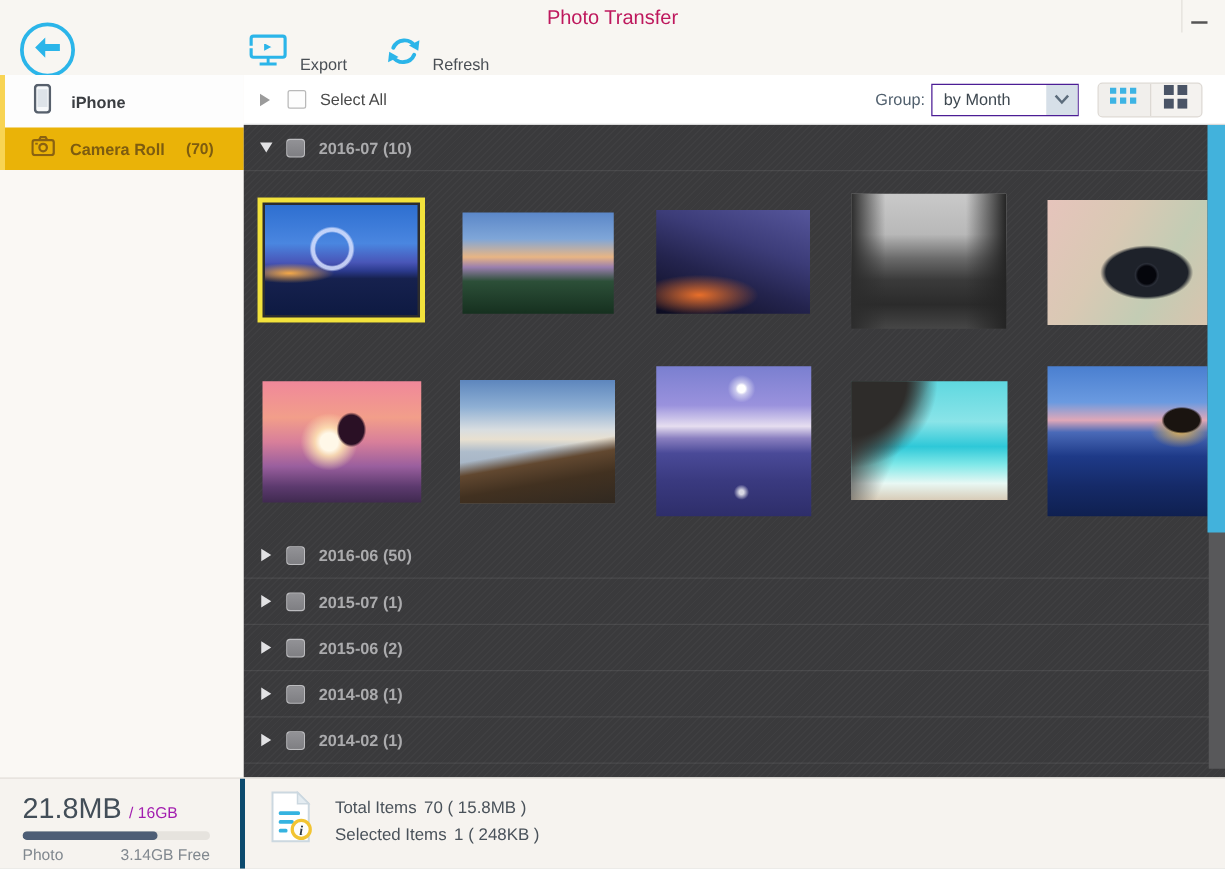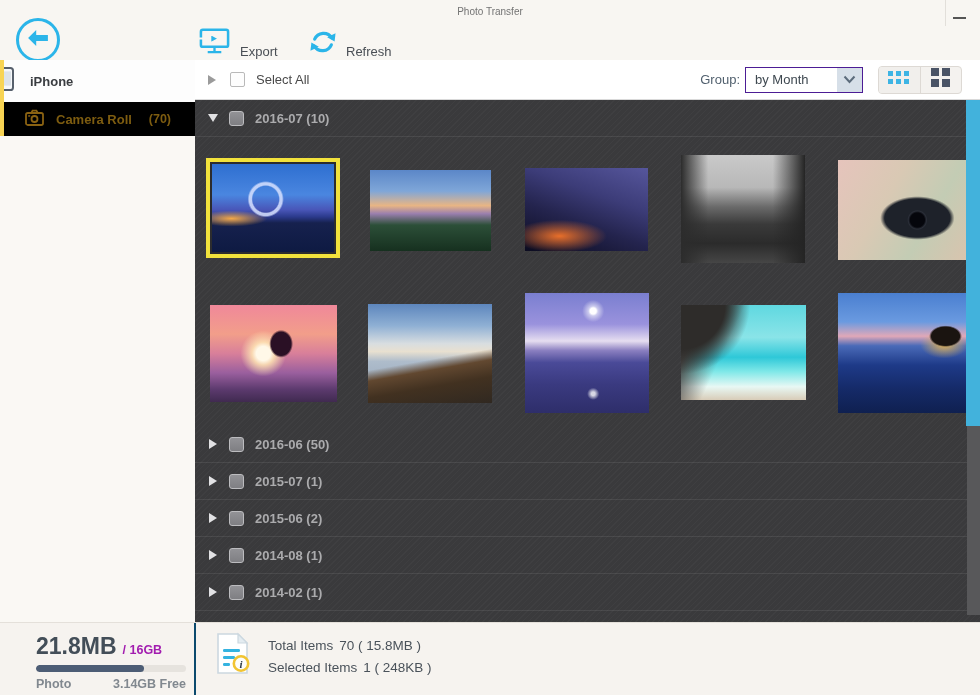--- a/index.html
+++ b/index.html
@@ -2,37 +2,37 @@
 <html><head>
 <meta charset="utf-8">
 <style>
   * { margin:0; padding:0; box-sizing:border-box; }
   html,body { width:980px; height:695px; overflow:hidden; }
   body { font-family:"Liberation Sans", sans-serif; }
   #app { position:relative; width:980px; height:695px; background:#f8f6f2; overflow:hidden; }
 
   
   #header { position:absolute; left:0; top:0; width:980px; height:60px; background:#f8f6f2; }
-  #win-title { position:absolute; left:0; right:0; top:6px; text-align:center; font-size:10px; color:#737373; }
+  #win-title { position:absolute; left:0; right:0; top:6px; text-align:center; font-size:16px; color:#be185d; }
   #back-btn { position:absolute; left:16px; top:18px; width:44px; height:44px; border:3px solid #2bb5e9; border-radius:50%; display:flex; align-items:center; justify-content:center; cursor:pointer; background:transparent; }
   .toolbar-btn { position:absolute; top:27px; height:32px; display:flex; align-items:flex-end; gap:9px; cursor:pointer; }
   #export-btn { left:198px; }
   #refresh-btn { left:309px; }
   .toolbar-label { font-size:13px; color:#4a4f55; }
   #min-sep { position:absolute; right:34px; top:0; width:1px; height:26px; background:#e2dfda; }
   #min-btn { position:absolute; right:12px; top:4px; width:18px; height:20px; display:flex; align-items:flex-end; justify-content:center; cursor:pointer; }
   #min-btn .dash { width:13px; border-top:2px solid #555; margin-bottom:5px; }
 
   
   #sidebar { position:absolute; left:0; top:60px; width:195px; height:562px; background:#faf8f4; }
   #side-accent { position:absolute; left:0; top:0; width:4px; height:76px; background:#f8d454; }
   .side-row { position:relative; display:flex; align-items:center; cursor:pointer; }
-  #row-device { height:42px; background:#fdfdfd; }
+  #row-device { height:42px; background:#fdfdfd; padding-left:27px; }
   #row-device .lbl { margin-left:16px; font-size:13px; font-weight:700; color:#3a3d41; }
-  #row-album { height:34px; background:#000000; padding-left:25px; }
+  #row-album { height:34px; background:#eab308; padding-left:25px; }
   #row-album .lbl { margin-left:12px; font-size:13px; font-weight:700; color:#7d5c10; }
   #row-album .count { position:absolute; right:24px; font-size:12.5px; font-weight:700; color:#7d5c10; }
 
   
   #list-toolbar { position:absolute; left:195px; top:60px; width:785px; height:40px; background:#ffffff; border-bottom:1px solid #d9d9d9; display:flex; align-items:center; }
   .tri-right-lt { width:0; height:0; border-top:5px solid transparent; border-bottom:5px solid transparent; border-left:8px solid #9b9b9b; }
   .tri-right-dk { width:0; height:0; border-top:5px solid transparent; border-bottom:5px solid transparent; border-left:8px solid #e2e2e4; }
   .tri-down-dk  { width:0; height:0; border-left:5px solid transparent; border-right:5px solid transparent; border-top:8px solid #e2e2e4; }
   #select-all-tri { margin-left:13px; }
   .cb-light { width:15px; height:15px; background:#fdfdfd; border:1px solid #b9b9b9; border-radius:2px; margin-left:14px; cursor:pointer; }
@@ -92,21 +92,21 @@
         radial-gradient(ellipse 20% 14% at 84% 36%, #1a1410 55%, rgba(26,20,16,0) 64%),
         radial-gradient(ellipse 26% 16% at 83% 43%, rgba(232,182,82,.95), rgba(232,182,82,0) 72%),
         linear-gradient(180deg,#4a7fd0 0%,#6a9ae0 24%,#e0a8b8 36%,#4a6ab8 44%,#1e3a88 60%,#152a68 80%,#0f2050 100%); }
 
   
   #scroll-track { position:absolute; right:0; top:0; width:13px; height:515px; background:#58585a; }
   #scroll-thumb { position:absolute; right:0; top:0; width:14px; height:326px; background:#42b2dc; cursor:pointer; }
 
   
   #statusbar { position:absolute; left:0; top:622px; width:980px; height:73px; background:#f6f3ef; border-top:1px solid #e4e0da; }
-  #storage { position:absolute; left:0; top:0; width:196px; height:73px; border-right:2px solid #0c4a6e; padding:10px 0 0 36px;font-weight:bold; }
+  #storage { position:absolute; left:0; top:0; width:196px; height:73px; border-right:4px solid #0c4a6e; padding:10px 0 0 18px; }
   #storage-line1 { display:flex; align-items:baseline; gap:6px; }
   #storage-used { font-size:23px; color:#434e58; }
   #storage-total { font-size:12.5px; color:#a21caf; }
   #storage-bar { width:150px; height:7px; background:#e6e3de; border-radius:4px; margin-top:5px; overflow:hidden; }
   #storage-fill { height:7px; background:#4d5d75; border-radius:4px; }
   #storage-line2 { width:150px; display:flex; justify-content:space-between; margin-top:5px; font-size:12.5px; color:#81888f; }
   #summary { position:absolute; left:214px; top:9px; display:flex; align-items:center; gap:16px; }
   #summary-text { display:flex; flex-direction:column; gap:7px; }
   .sum-line { font-size:13.5px; color:#4a525a; }
   .sum-line .val { margin-left:6px; }

